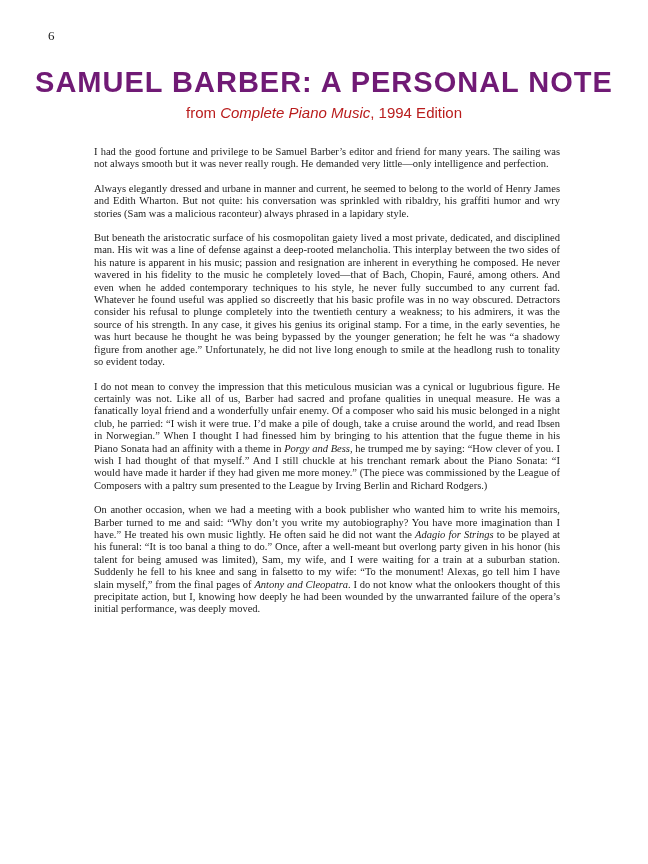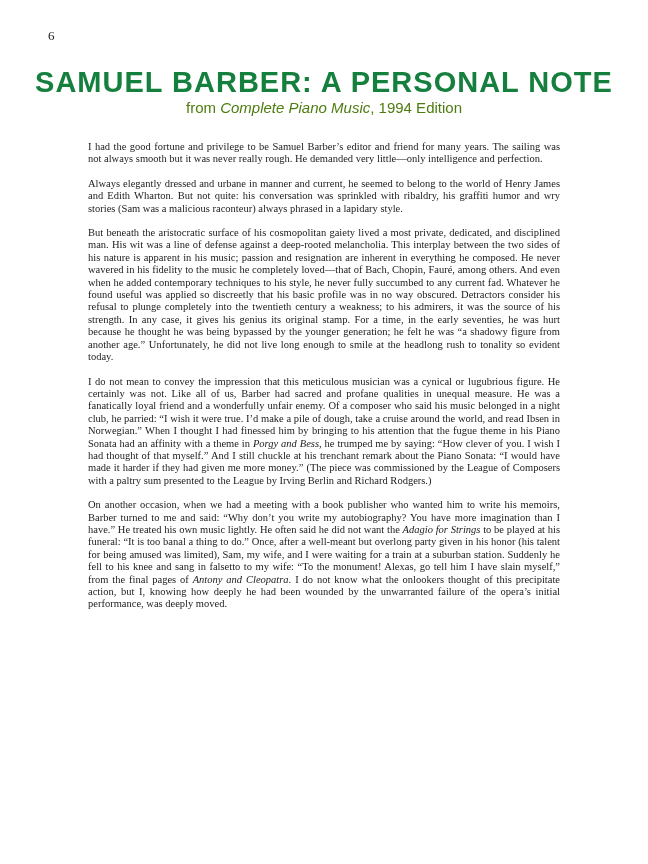--- a/index.html
+++ b/index.html
@@ -26,38 +26,39 @@
     font-family: "Liberation Serif", serif;
     color: #1a1a1a;
   }
   .title {
     margin: 66px 20px 0 20px;
     text-align: center;
     font-family: "Liberation Sans", sans-serif;
     font-weight: 700;
     font-size: 29px;
     letter-spacing: 1px;
-    color: #15803d;
+    color: #701a75;
   }
   .subtitle {
+    margin-top: 5px;
     text-align: center;
     font-family: "Liberation Sans", sans-serif;
     font-size: 15px;
-    color: #4d7c0f;
+    color: #b91c1c;
   }
   .body-text {
     margin: 25px auto 0 auto;
     width: 472px;
     font-size: 10.5px;
     line-height: 12.4px;
     text-align: justify;
     color: #1b1b1b;
   }
   .body-text p {
-    margin: 0 0 12px 0;
+    margin: 0 0 12px 6px;
   }
   .italic {
     font-style: italic;
   }
 </style>
 </head>
 <body>
 
 <div class="page">
   <div class="page-number">6</div>

